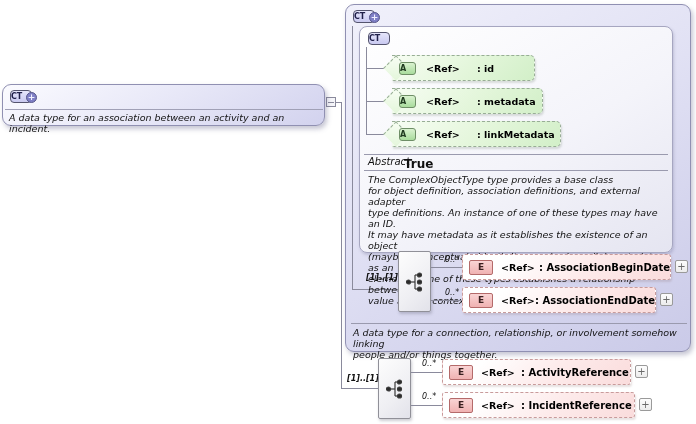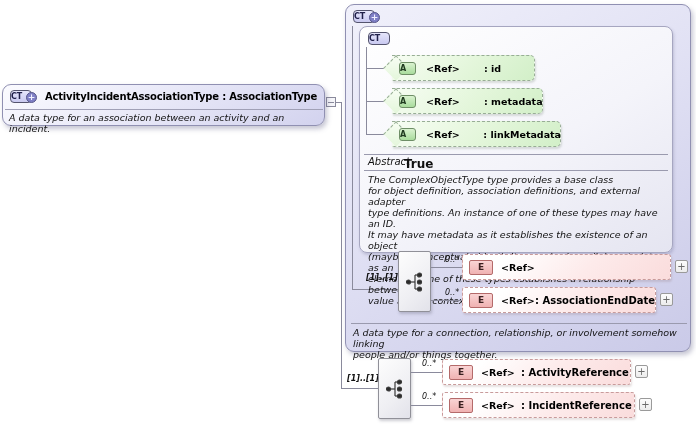--- a/index.html
+++ b/index.html
@@ -41,21 +41,21 @@
   .attr-tag { position:absolute; height:26px; display:flex; align-items:center; padding-left:16px; }
   .tag-body { position:absolute; left:9px; top:0; right:0; bottom:0;
               border:1px dashed #98ad96; border-left:none; border-radius:0 5px 5px 0;
               background:linear-gradient(135deg,#f7fdf3 0%,#e3f6da 55%,#d2efc8 100%);
               box-shadow:1px 2px 2px rgba(90,110,90,.2); }
   .tag-point { position:absolute; left:4px; top:4px; width:18px; height:18px; transform:rotate(45deg);
                border-left:1px dashed #98ad96; border-top:1px dashed #98ad96;
                background:linear-gradient(135deg,#f7fdf3,#e3f6da); }
   .attr-tag .ref, .attr-tag .nm { position:relative; font-weight:bold; font-size:9.5px; color:#000; white-space:nowrap; }
   .attr-tag .ref { margin-left:10px; width:46px; }
-  .attr-tag .nm  { margin-left:12px; }
+  .attr-tag .nm  { margin-left:5px; }
   .attr-tag .a-badge { position:relative; }
 
   
   .elem-row { position:absolute; height:26px; display:flex; align-items:center;
               border:1px dashed #c89b9b; border-radius:3px; padding-left:6px;
               background:linear-gradient(135deg,#ffffff 20%,#fdeaea 60%,#fadcdc 100%);
               box-shadow:1px 2px 2px rgba(120,90,90,.18); }
   .elem-row .ref { margin-left:8px; width:40px; font-weight:bold; font-size:9.5px; color:#000; white-space:nowrap; }
   .elem-row .nm  { font-weight:bold; font-size:10px; color:#000; white-space:nowrap; }
 
@@ -88,21 +88,20 @@
   <div class="junction" style="left:326px; top:97px;"></div>
   <div class="hline" style="left:336px; top:102px; width:6px;"></div>
   <div class="vline" style="left:341px; top:102px; height:287px;"></div>
   <div class="hline" style="left:341px; top:388px; width:37px;"></div>
 
   <div class="box lavbox" style="left:2px; top:84px; width:323px; height:42px;">
     <span class="badge ct-badge" style="left:7px; top:5px;">
       <span>CT</span>
       <span class="ct-plus">+</span>
     </span>
-    <div class="title" style="left:42px; top:6px;">ActivityIncidentAssociationType : AssociationType</div>
     <div class="hline" style="left:2px; top:24px; width:318px; background:#a0a0b6;"></div>
     <div class="desc" style="left:6px; top:27px; width:314px;">A data type for an association between an activity and an incident.</div>
   </div>
 
   <div class="box bigbox" style="left:345px; top:4px; width:346px; height:348px;">
     <span class="badge ct-badge" style="left:7px; top:5px;">
       <span>CT</span>
       <span class="ct-plus">+</span>
     </span>
 
@@ -171,20 +170,21 @@
       </svg>
     </div>
     <div class="hline" style="left:85px; top:262px; width:31px;"></div>
     <div class="hline" style="left:85px; top:295px; width:31px;"></div>
     <div class="card" style="left:99px; top:250px;">0..*</div>
     <div class="card" style="left:99px; top:283px;">0..*</div>
 
     <div class="elem-row" style="left:116px; top:249px; width:209px;">
       <span class="badge e-badge">E</span>
       <span class="ref">&lt;Ref&gt;</span>
+      <span class="nm">: AssociationBeginDate</span>
     </div>
     <div class="plusbtn" style="left:329px; top:255px;">+</div>
 
     <div class="elem-row" style="left:116px; top:282px; width:194px;">
       <span class="badge e-badge">E</span>
       <span class="ref">&lt;Ref&gt;</span>
       <span class="nm">: AssociationEndDate</span>
     </div>
     <div class="plusbtn" style="left:314px; top:288px;">+</div>
 

